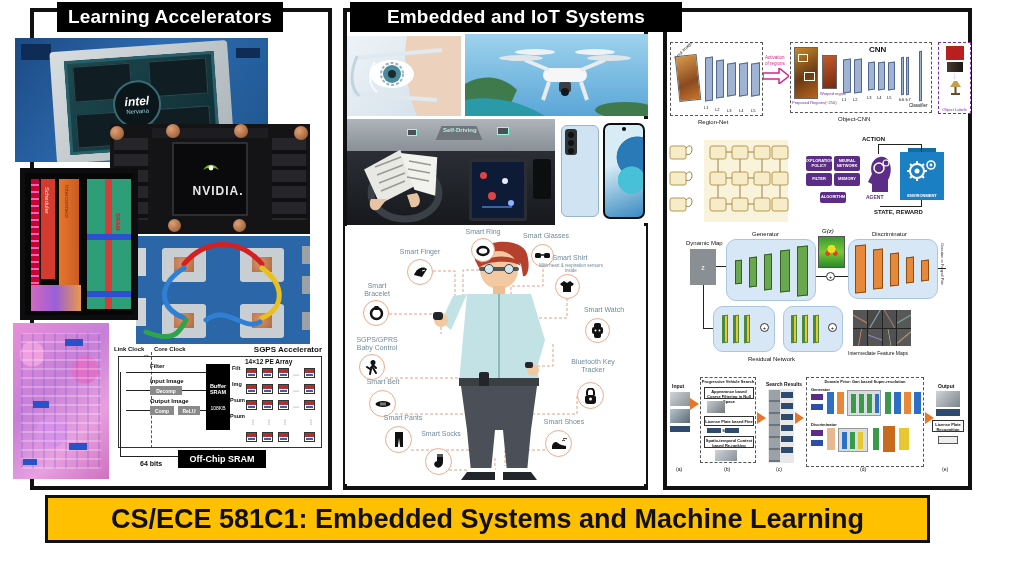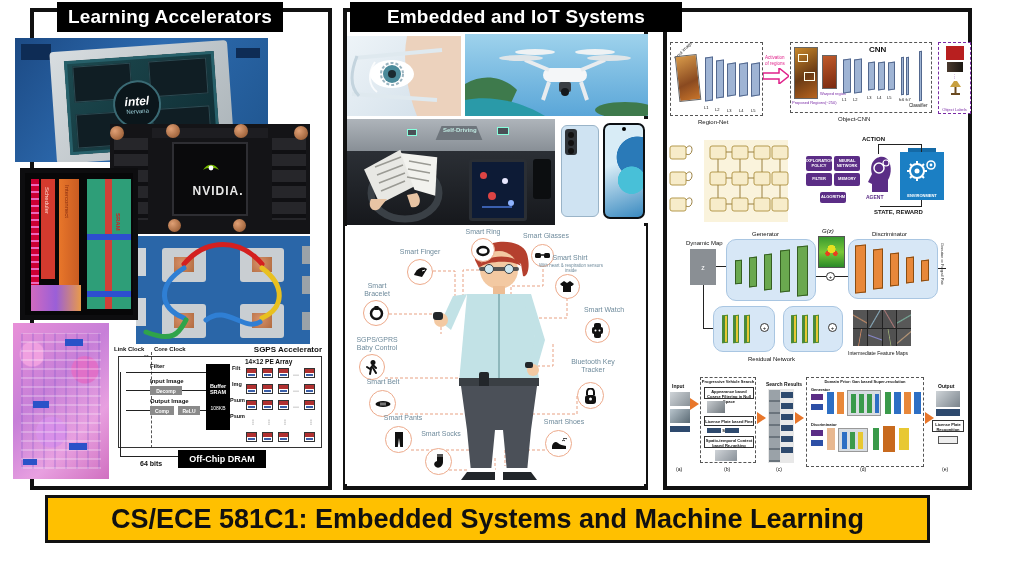--- a/index.html
+++ b/index.html
@@ -186,21 +186,21 @@
     <span class="a t6" style="left:181px;top:27px">⋯</span>
     <span class="a t6" style="left:181px;top:43px">⋯</span>
     <span class="a t6" style="left:181px;top:59px">⋯</span>
     <span class="a t6" style="left:138px;top:74px">⋮</span>
     <span class="a t6" style="left:154px;top:74px">⋮</span>
     <span class="a t6" style="left:170px;top:74px">⋮</span>
     <span class="a t6" style="left:196px;top:74px">⋮</span>
 
     <div class="line" style="left:8px;top:28px;width:1px;height:84px"></div>
     <div class="line" style="left:8px;top:112px;width:60px;height:1px"></div>
-    <div class="blk t9 b" style="position:absolute;left:66px;top:106px;width:88px;height:18px">Off-Chip DRAM</div>
+    <div class="blk t9 b" style="position:absolute;left:66px;top:106px;width:88px;height:18px">Off-Chip SRAM</div>
     <span class="a t7 b" style="left:28px;top:116px">64 bits</span>
   </div>
 
   <div class="panel" style="left:343px;width:305px"></div>
   <div class="ptitle" style="left:350px;width:332px">Embedded and IoT Systems</div>
 
   <div class="photo" style="left:347px;top:36px;width:114px;height:80px;background:linear-gradient(135deg,#eef4f8,#cfdde8)">
     <svg width="114" height="80" viewBox="0 0 114 80">
       <path d="M60,0 L114,0 L114,80 L70,80 C60,55 55,25 60,0 Z" fill="#ecd2bd"></path>
       <ellipse cx="45" cy="38" rx="22" ry="14" fill="#fff"></ellipse>

